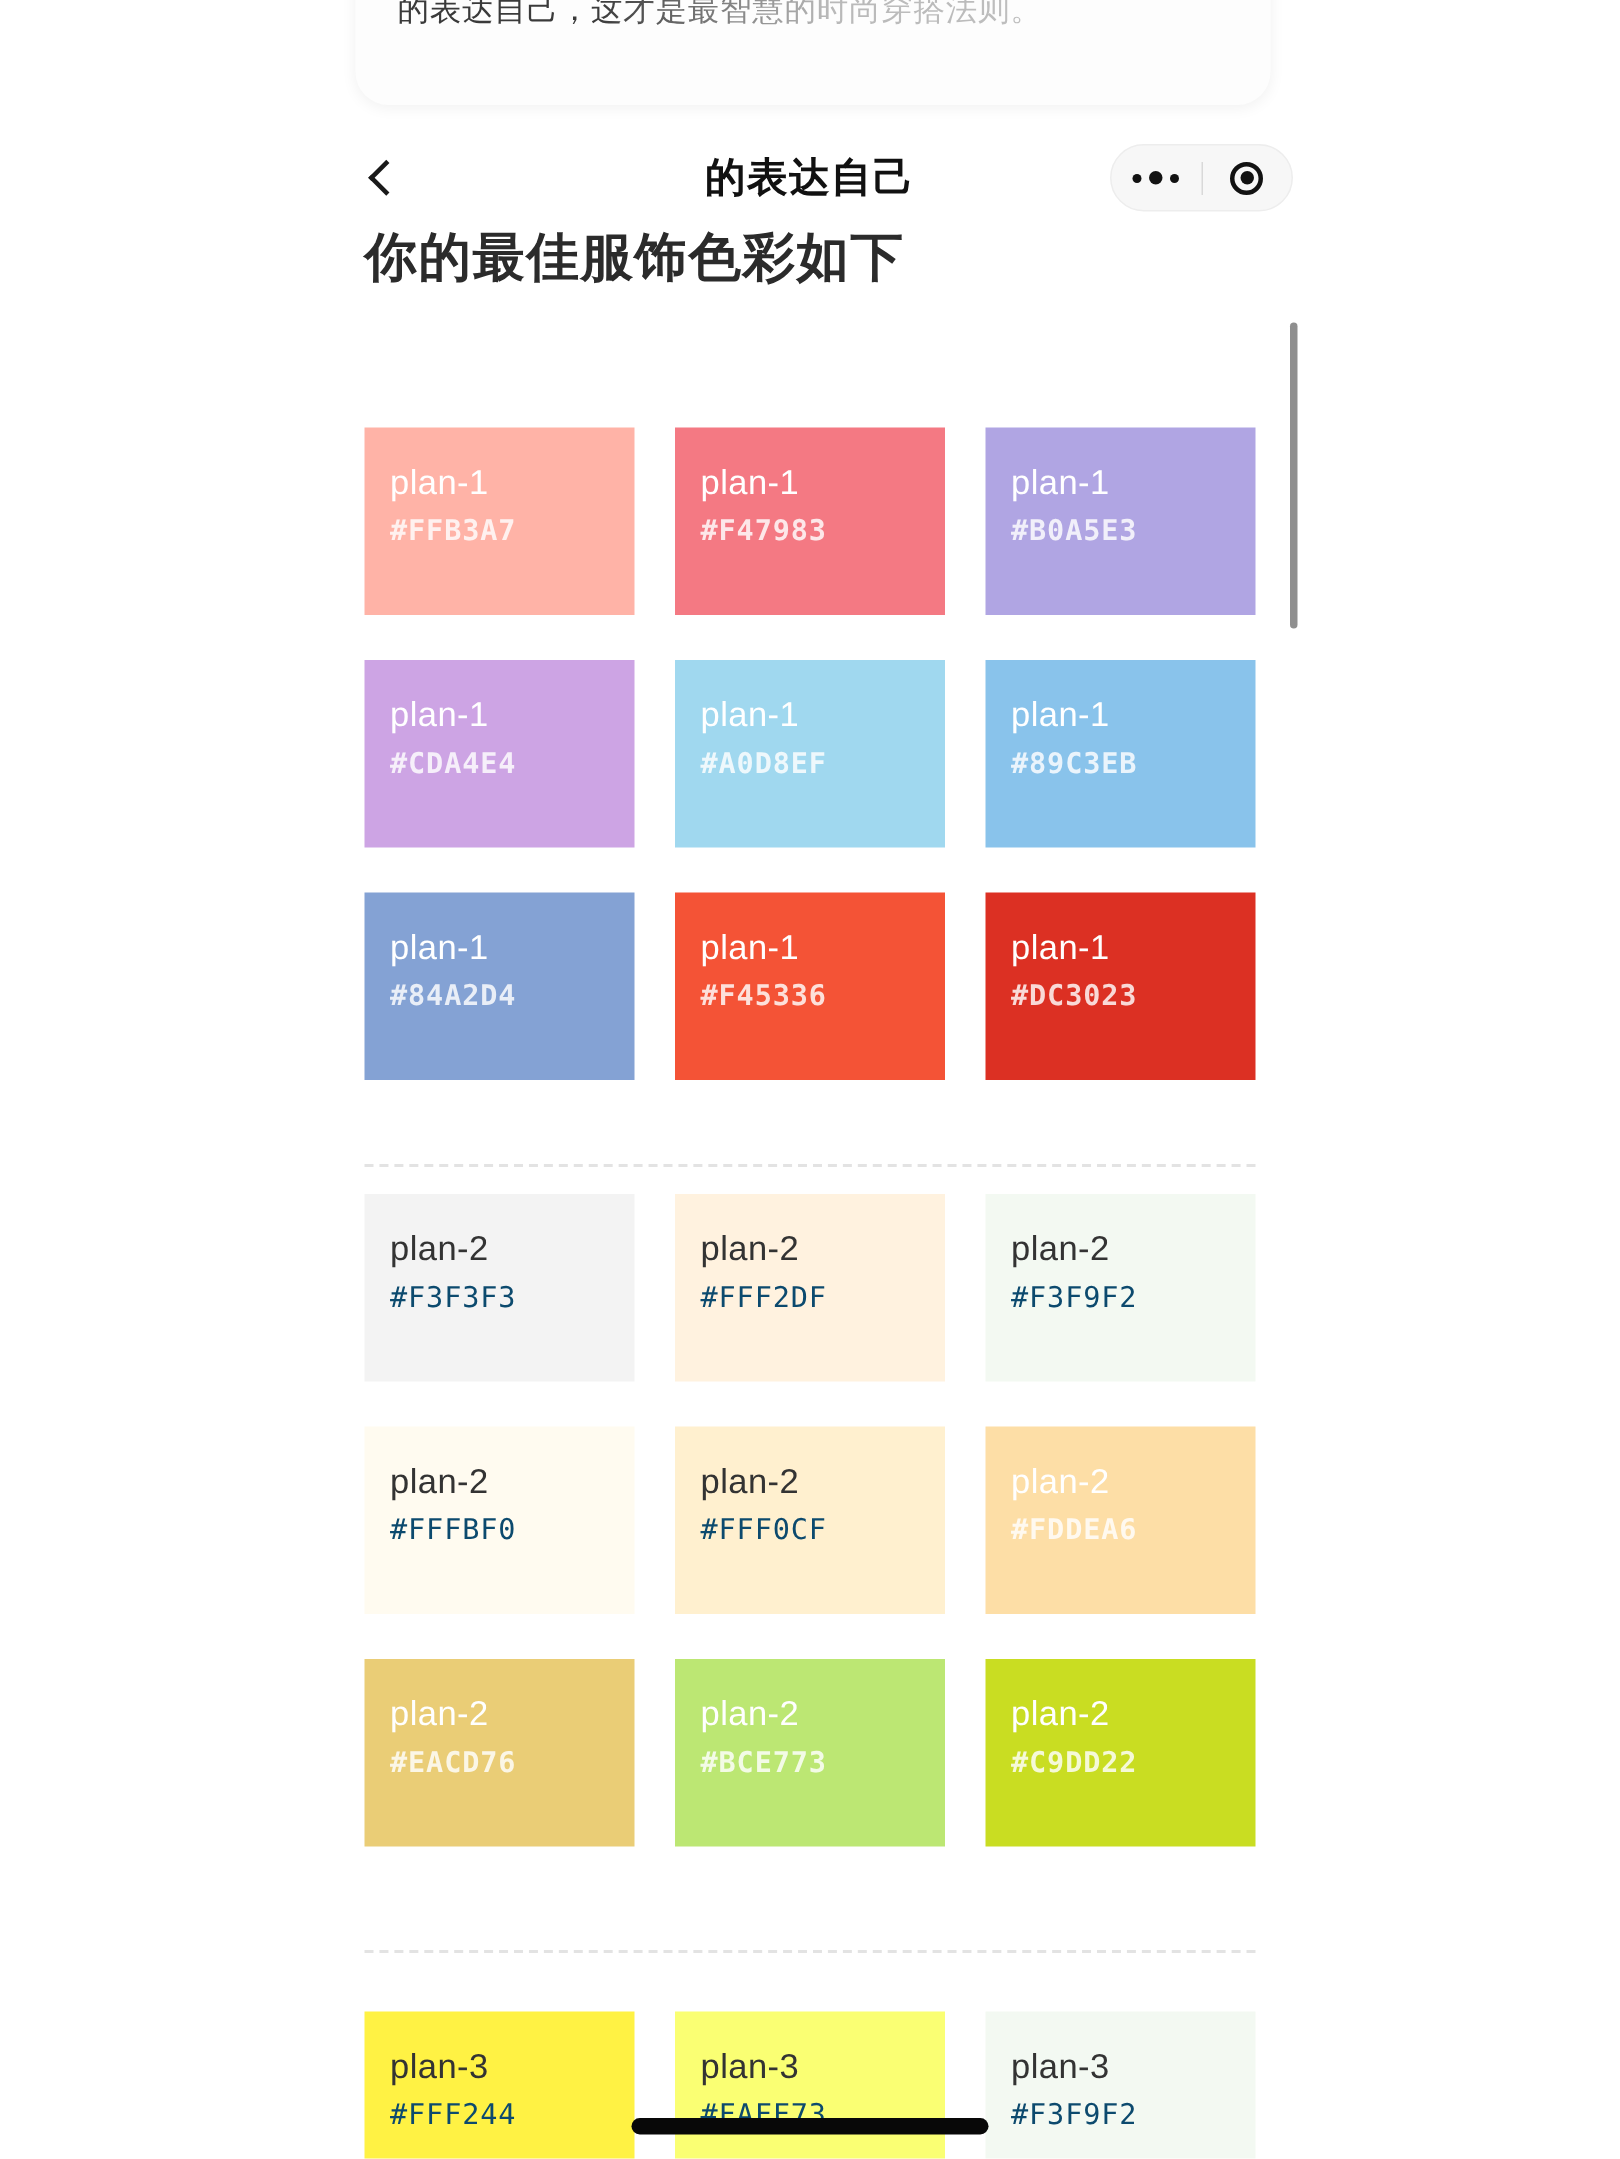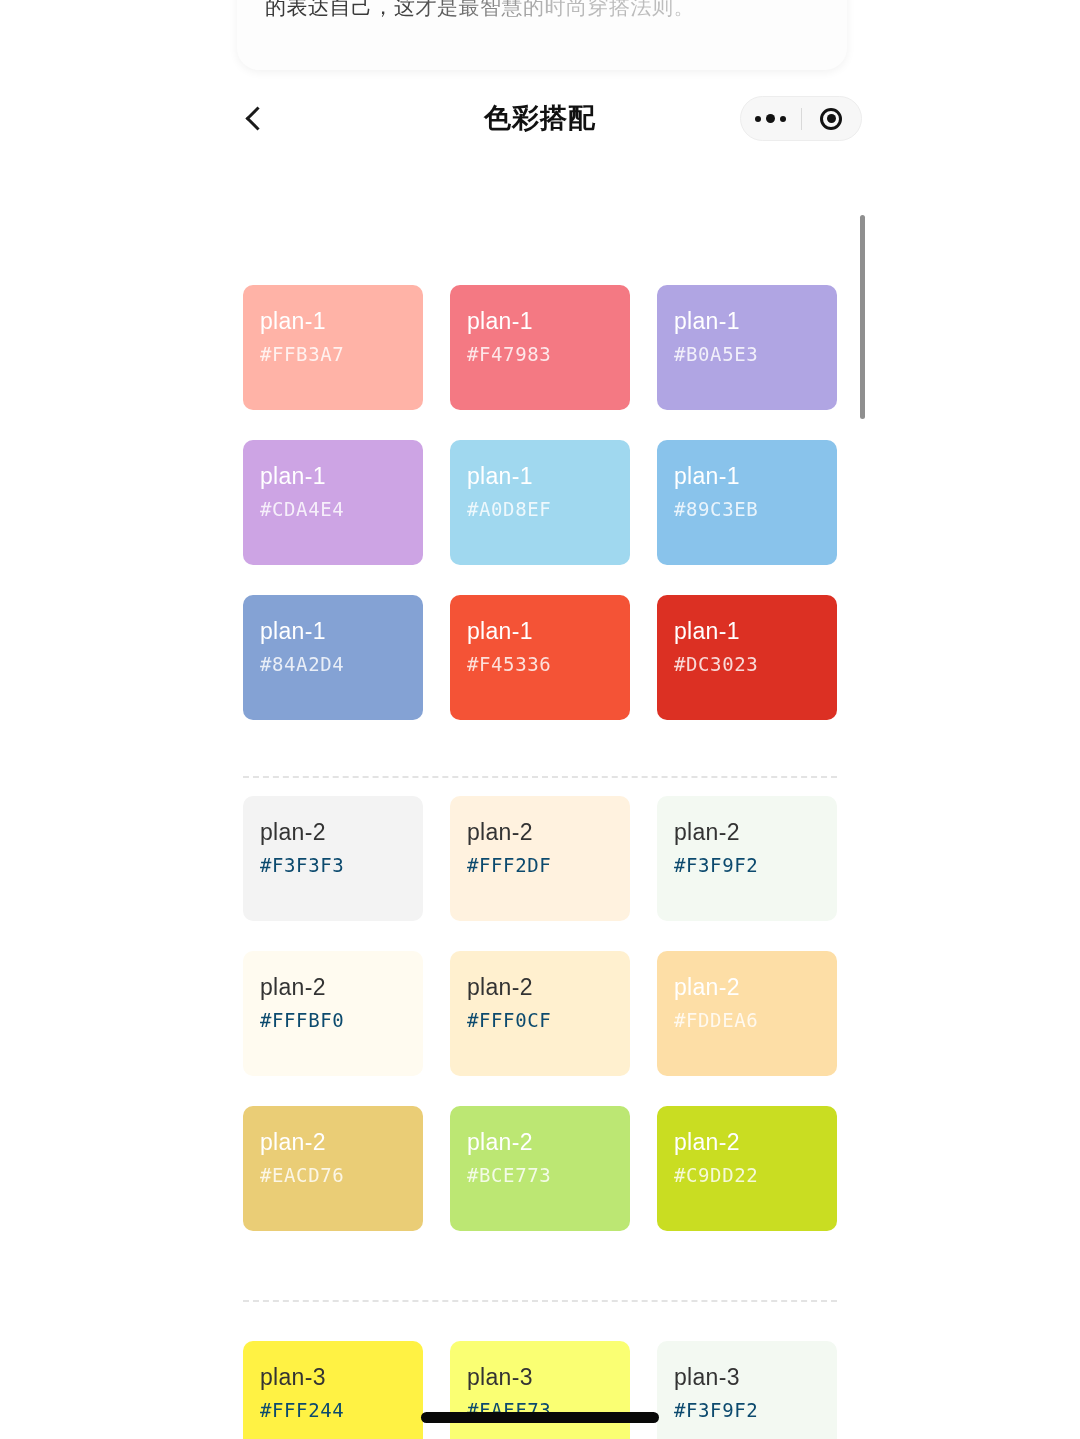--- a/index.html
+++ b/index.html
@@ -170,35 +170,35 @@
   
   .sections { position: absolute; left: 0; top: 0; width: 1080px; }
   .section { position: absolute; left: 243px; width: 594px; }
   .grid {
     display: flex; flex-wrap: wrap;
     column-gap: 27px; row-gap: 30px;
   }
   .swatch {
     position: relative;
     width: 180px; height: 125px;
-    border-radius: 10px;
+    border-radius: 0;
     padding: 22px 0 0 17px;
     overflow: hidden;
   }
   .sw-name {
     font-size: 23px; font-weight: 400;
     letter-spacing: 0.3px; line-height: 28px;
   }
   .sw-hex {
     font-size: 19px; font-weight: 400;
     letter-spacing: 0.6px; margin-top: 8px;
     font-family: "DejaVu Sans Mono", "Liberation Mono", monospace;
   }
   .light-on-dark .sw-name { color: #ffffff; }
-  .light-on-dark .sw-hex { color: rgba(255,255,255,0.82); }
+  .light-on-dark .sw-hex { color: rgba(255,255,255,0.82); font-weight: bold; }
   .dark-on-light .sw-name { color: #333333; }
   .dark-on-light .sw-hex { color: #0c4a6e; }
 
   .divider {
     position: absolute; left: 243px;
     width: 594px; height: 2px;
     border-top: 2px dashed #e3e3e3;
   }
 
   
@@ -216,38 +216,39 @@
 
   <div class="bleed-card">
     <div class="bleed-text">的表达自己，这才是最智慧的时尚穿搭法则。</div>
   </div>
 
 
   <div class="navbar">
     <div class="back-btn">
       <div class="chev"></div>
     </div>
-    <div class="nav-title">色彩搭配</div>
+    <div class="nav-title">的表达自己</div>
     <div class="capsule">
       <div class="cap-half">
         <div class="dots">
             <i></i>
             <i></i>
             <i></i>
           </div>
       </div>
       <div class="cap-div"></div>
       <div class="cap-half">
         <div class="target">
             <i></i>
           </div>
       </div>
     </div>
   </div>
 
+  <div class="page-title">你的最佳服饰色彩如下</div>
 
   <div class="scrollbar"></div>
 
   <div class="sections" id="sections">
       <div class="section" style="top: 285px;">
         <div class="grid">
           <div class="swatch light-on-dark" style="background: rgb(255, 179, 167);">
             <div class="sw-name">plan-1</div>
             <div class="sw-hex">#FFB3A7</div>
           </div>

